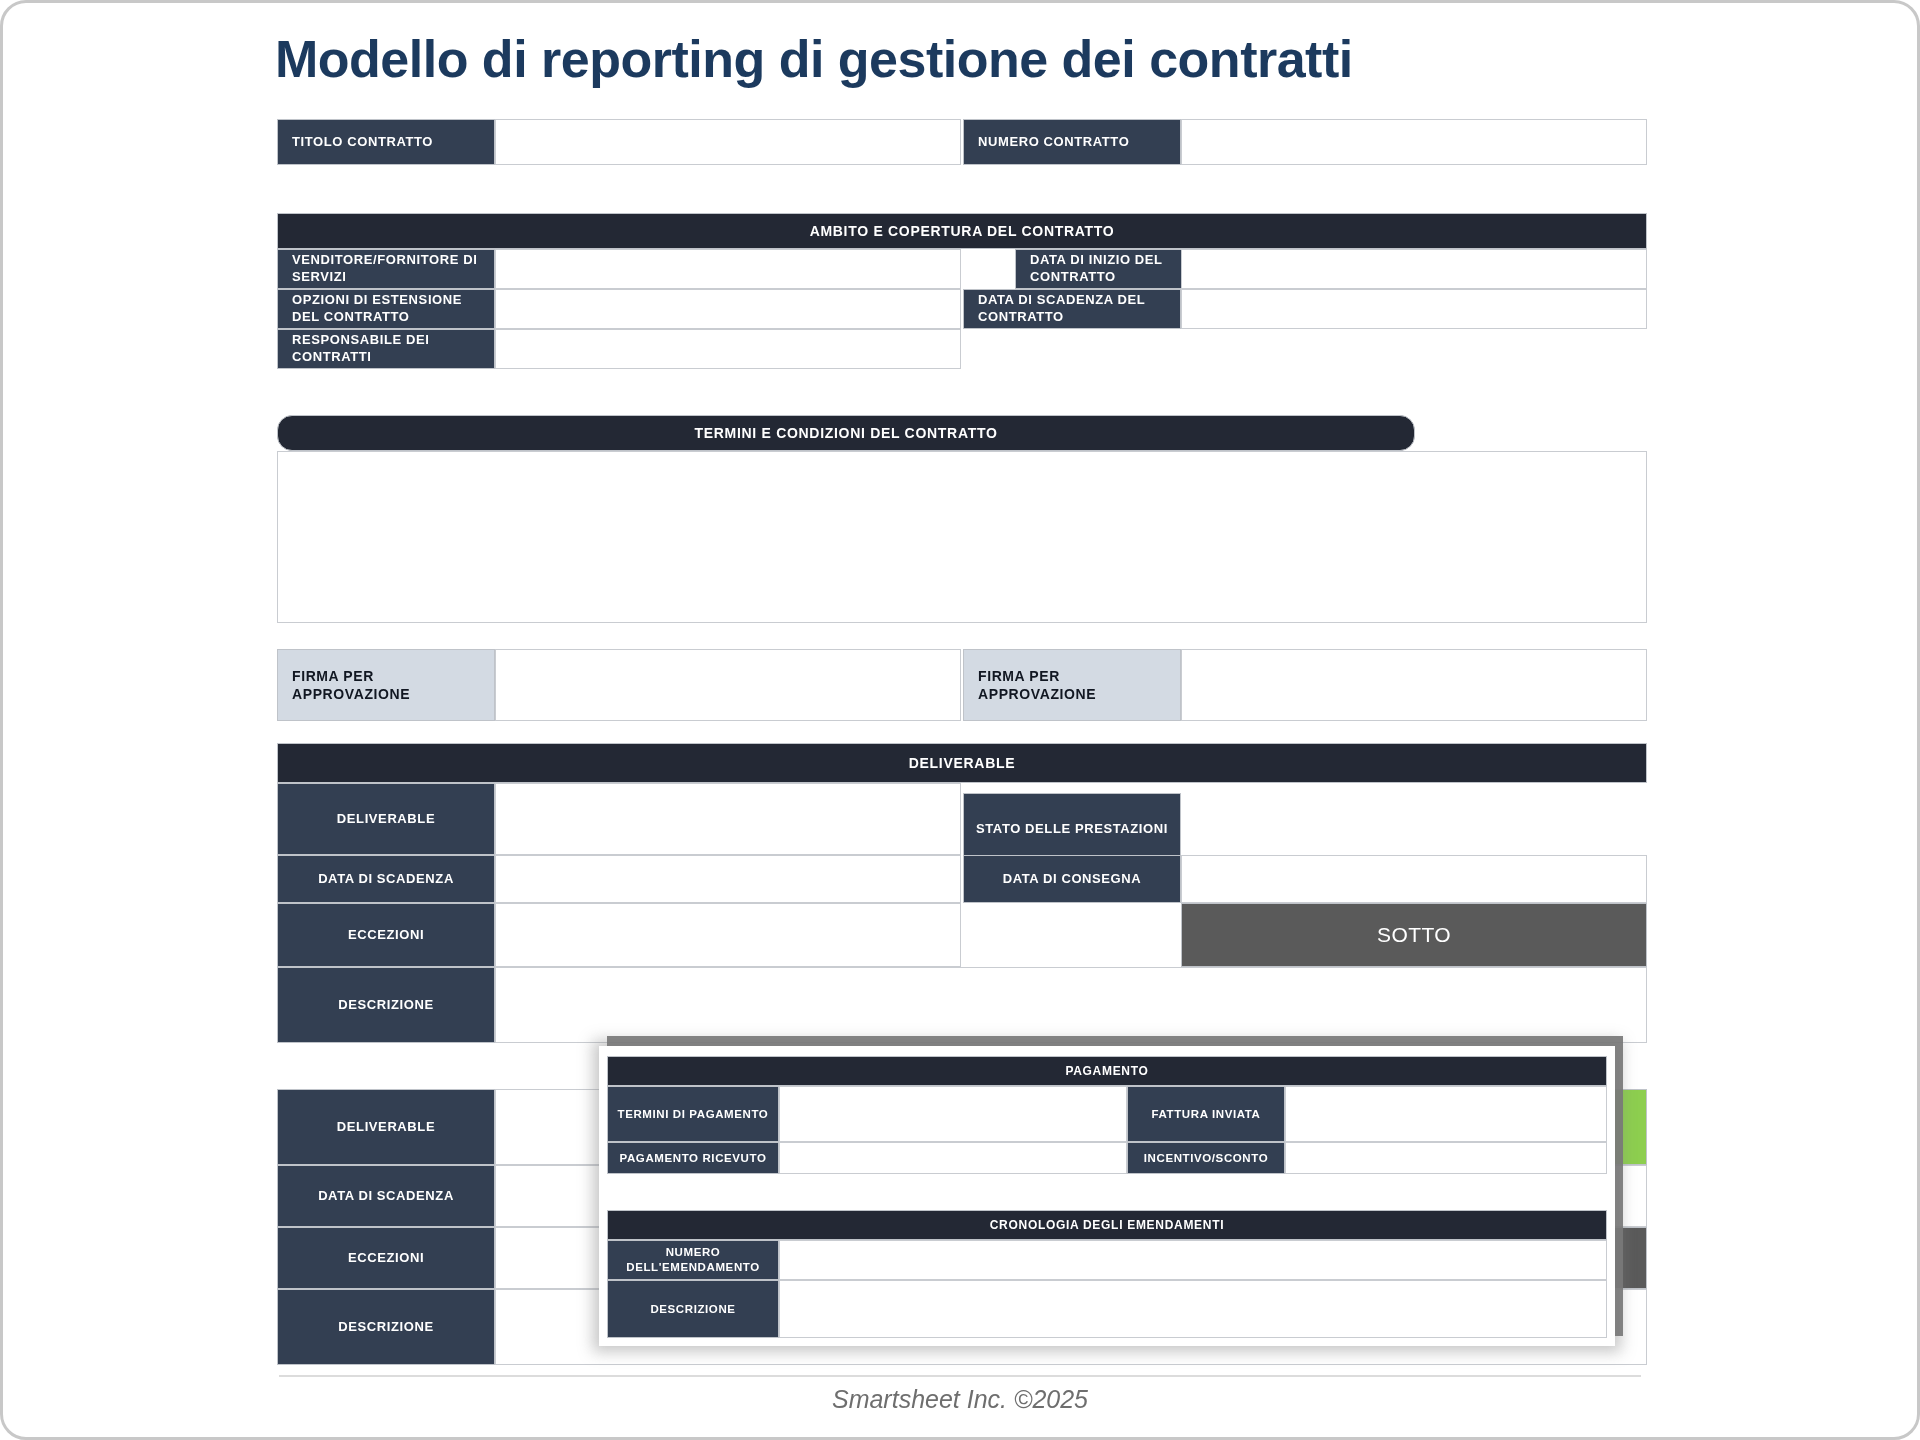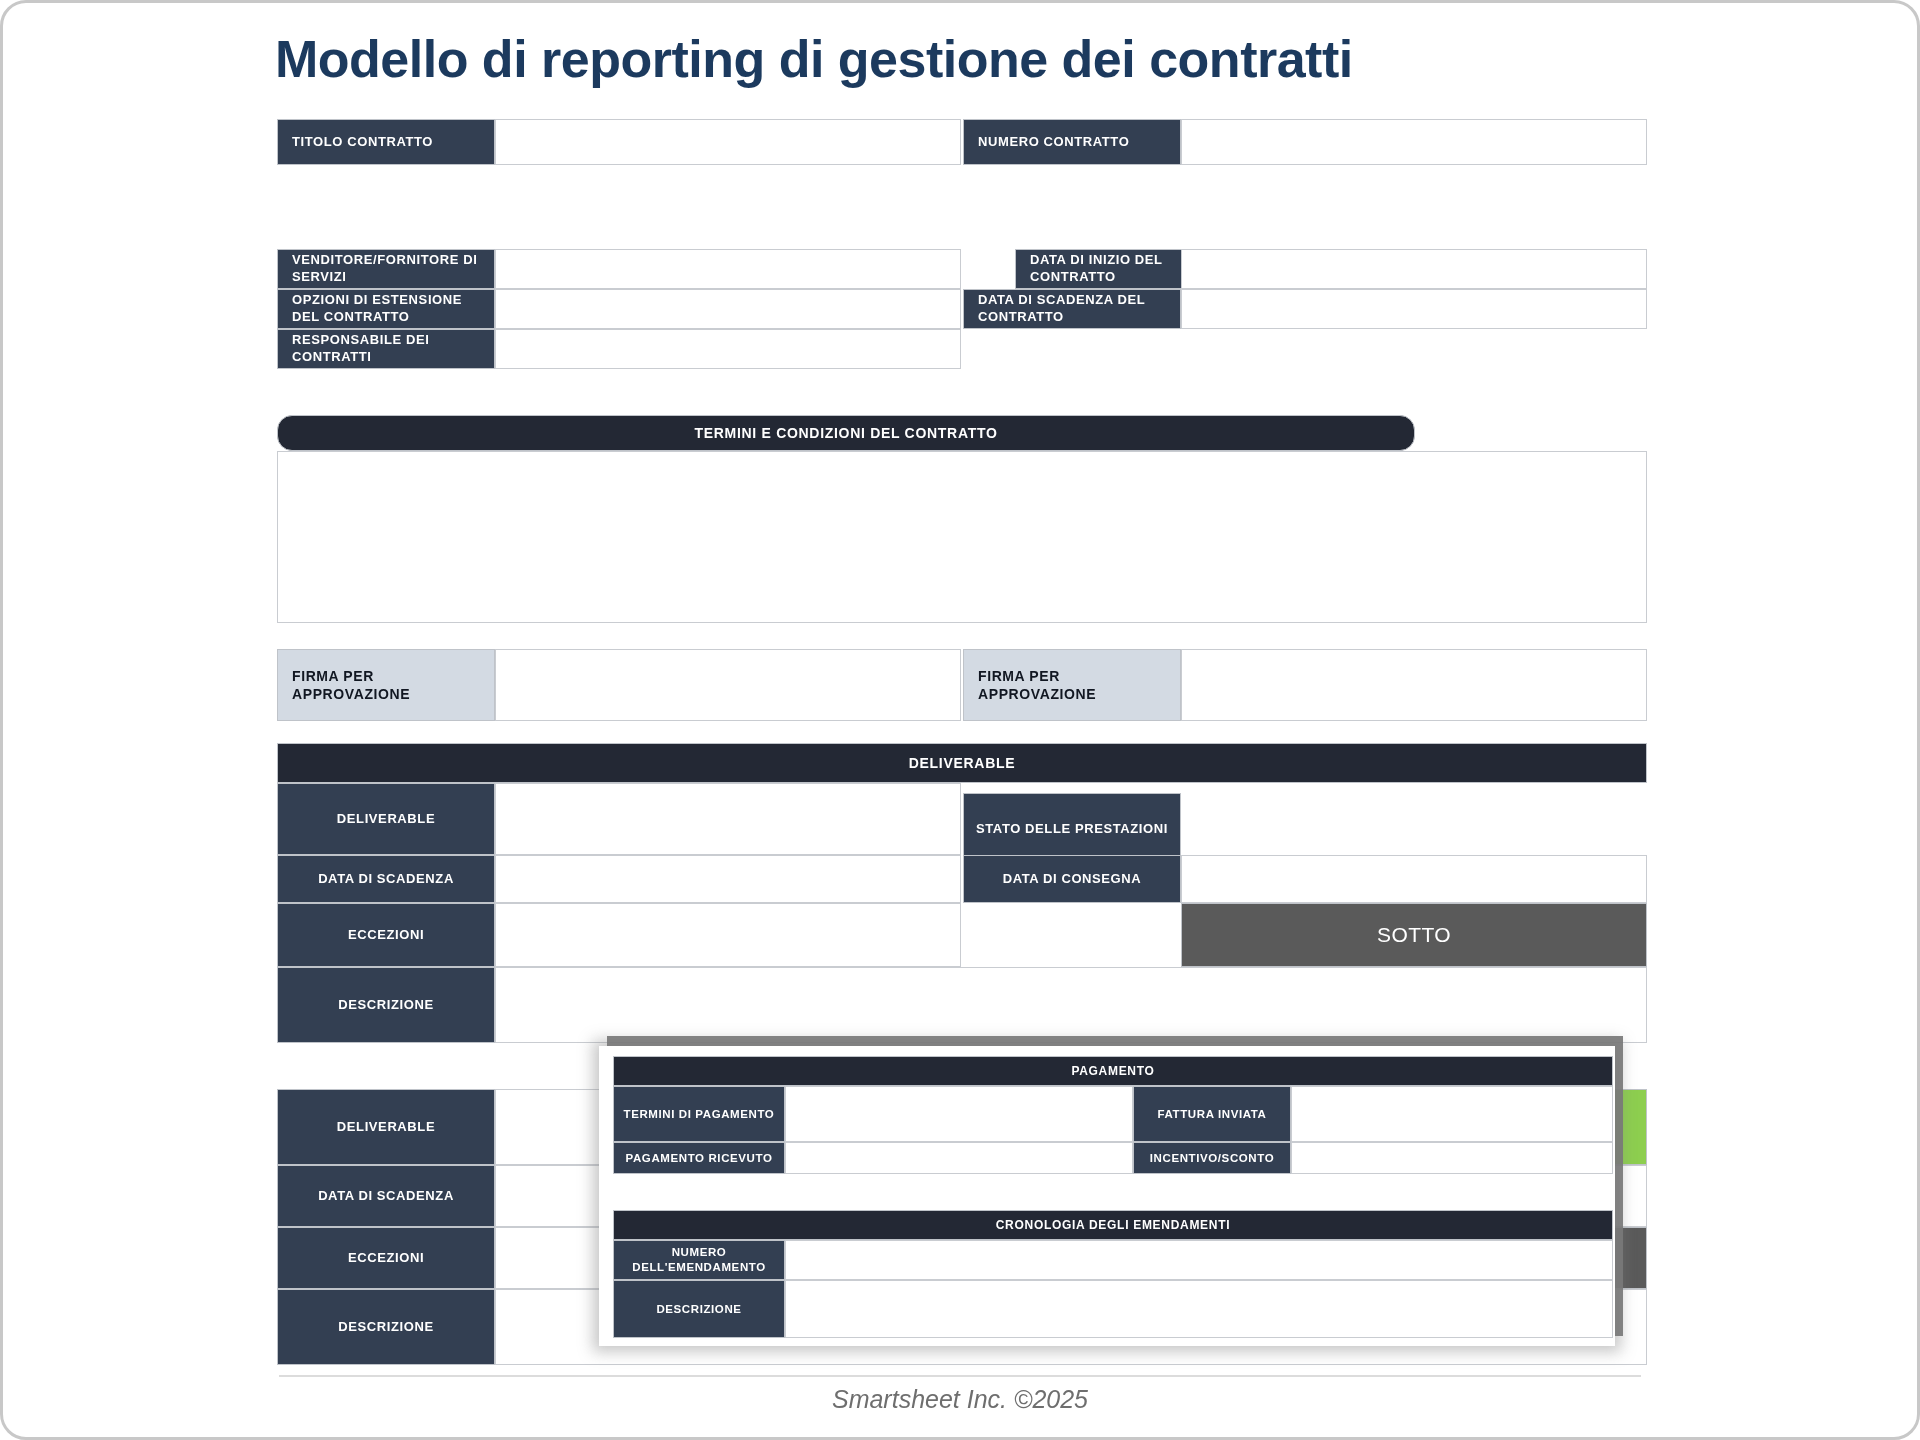--- a/index.html
+++ b/index.html
@@ -90,21 +90,21 @@
 
   
   #overlay {
     position: absolute;
     left: 596px; top: 1043px;
     width: 1016px; height: 300px;
     background: #ffffff;
     box-shadow: 8px -10px 0 0 rgba(120,120,120,0.92),
                 0 0 14px 6px rgba(130,130,130,0.45);
   }
-  #overlay .inner { position: absolute; inset: 0; margin-left: 6px; }
+  #overlay .inner { position: absolute; inset: 0; }
 
   
   .footer {
     position: absolute;
     left: 0; right: 0; top: 1382px;
     text-align: center;
     font-style: italic;
     font-size: 25px;
     color: #6e6e6e;
   }
@@ -119,20 +119,21 @@
 
 <div id="page">
 
   <div class="doc-title">Modello di reporting di gestione dei contratti</div>
 
   <div class="block lbl" style="left:274px; top:116px; width:218px; height:46px;">TITOLO CONTRATTO</div>
   <div class="block val" style="left:492px; top:116px; width:466px; height:46px;"></div>
   <div class="block lbl" style="left:960px; top:116px; width:218px; height:46px;">NUMERO CONTRATTO</div>
   <div class="block val" style="left:1178px; top:116px; width:466px; height:46px;"></div>
 
+  <div class="block band" style="left:274px; top:210px; width:1370px; height:36px;">AMBITO E COPERTURA DEL CONTRATTO</div>
 
   <div class="block lbl" style="left:274px; top:246px; width:218px; height:40px;">VENDITORE/FORNITORE DI SERVIZI</div>
   <div class="block val" style="left:492px; top:246px; width:466px; height:40px;"></div>
   <div class="block lbl" style="left:1012px; top:246px; width:218px; height:40px;">DATA DI INIZIO DEL CONTRATTO</div>
   <div class="block val" style="left:1178px; top:246px; width:466px; height:40px;"></div>
 
   <div class="block lbl" style="left:274px; top:286px; width:218px; height:40px;">OPZIONI DI ESTENSIONE DEL CONTRATTO</div>
   <div class="block val" style="left:492px; top:286px; width:466px; height:40px;"></div>
   <div class="block lbl" style="left:960px; top:286px; width:218px; height:40px;">DATA DI SCADENZA DEL CONTRATTO</div>
   <div class="block val" style="left:1178px; top:286px; width:466px; height:40px;"></div>

